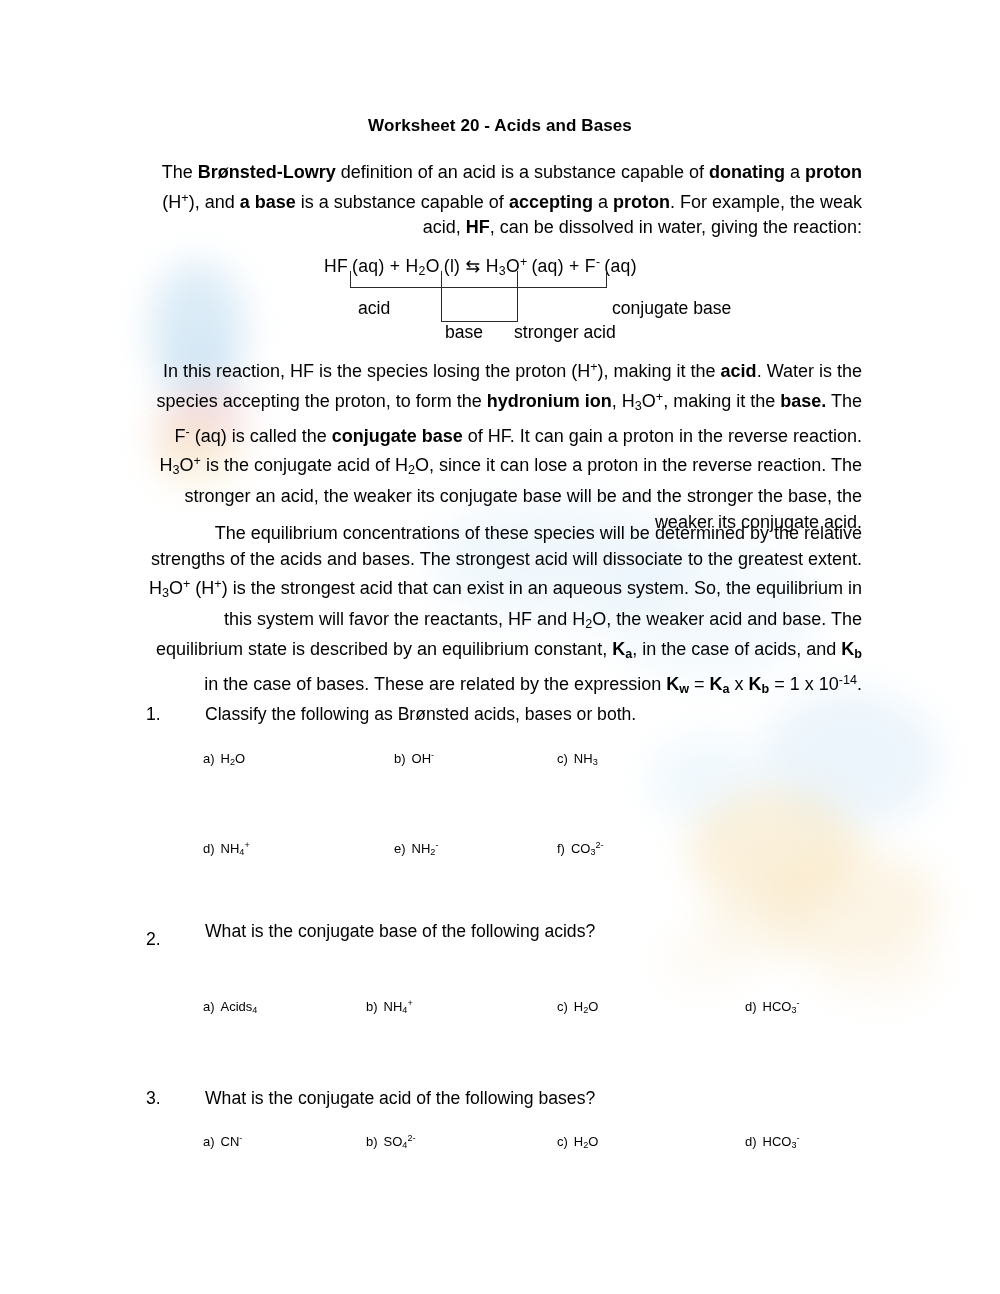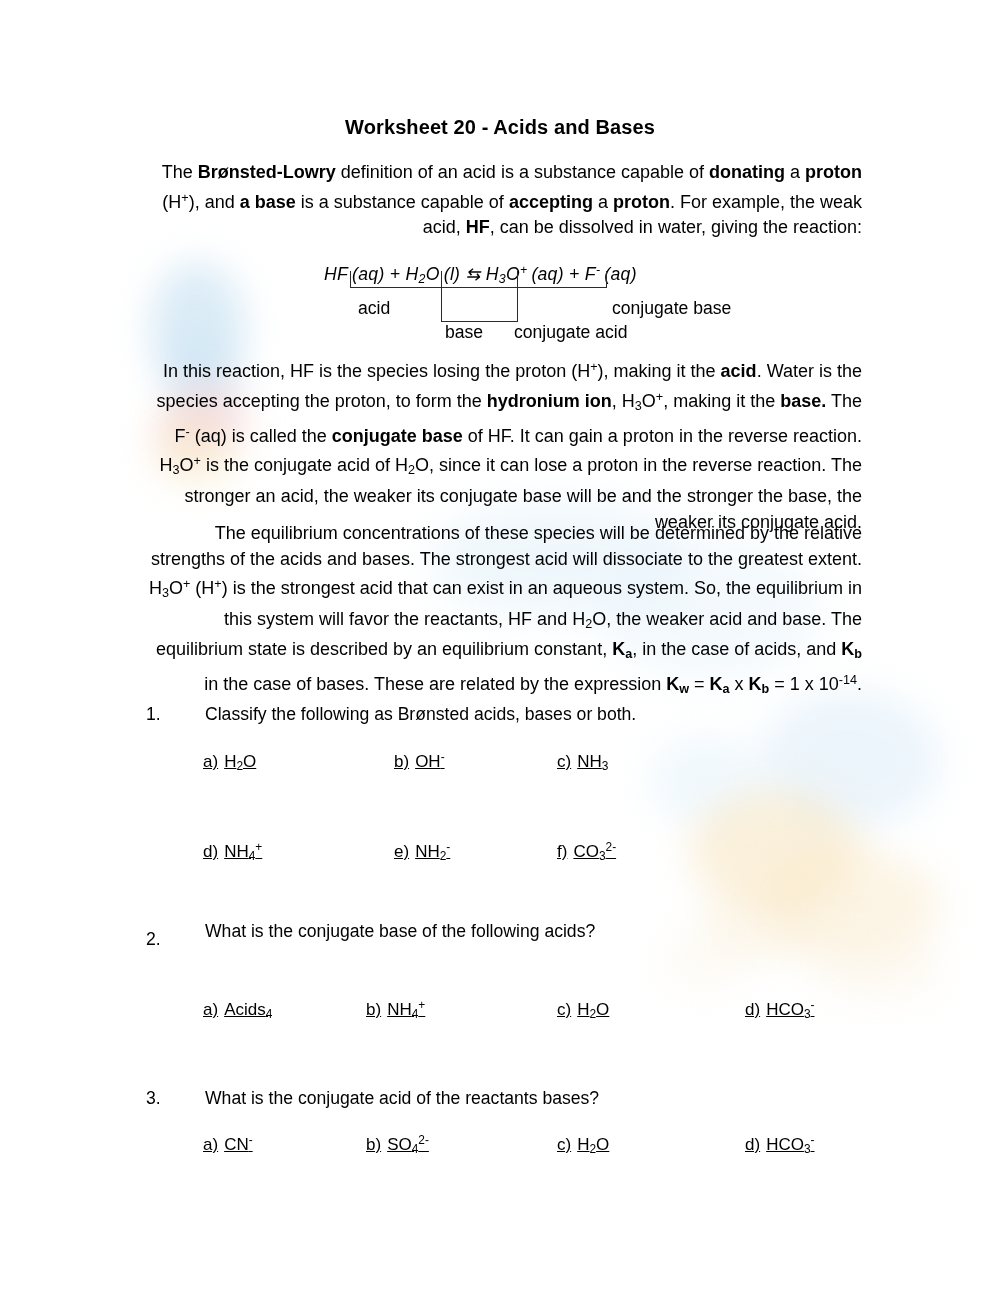--- a/index.html
+++ b/index.html
@@ -43,21 +43,21 @@
   .wm-orange-5 { left: 660px; top: 930px; width: 90px;  height: 60px;  background: #fbf2e2; opacity: .30; }
 
   
   .content { position: relative; z-index: 2; }
 
   .title {
     position: absolute;
     left: 0; right: 0;
     top: 116px;
     text-align: center;
-    font-size: 20px;
+    font-size: 17px;
     font-weight: bold;
     letter-spacing: .1px;
   }
 
   .para {
     position: absolute;
     left: 146px;
     width: 716px;
     font-size: 18px;
     line-height: 25.6px;
@@ -76,24 +76,23 @@
     position: absolute;
     left: 146px;
     top: 247px;
     width: 716px;
     height: 100px;
     font-size: 17.6px;
   }
   .rxn-eq {
     position: absolute;
     left: 178px;
-    top: 16px;
+    top: 8px;
     white-space: nowrap;
     letter-spacing: .3px;
-    font-style: italic;
   }
   .rxn-eq .sp { display: inline-block; width: 4px; }
 
   
   .br-outer {
     position: absolute;
     left: 204px;
     top: 24px;
     width: 255px;
     height: 16px;
@@ -130,23 +129,22 @@
 
   .q1-num  { top: 704px; }
   .q1-text { top: 704px; }
   .q2-num  { top: 929px; }
   .q2-text { top: 921px; }
   .q3-num  { top: 1088px; }
   .q3-text { top: 1088px; }
 
   .opt {
     position: absolute;
-    font-size: 17px;
+    font-size: 13px;
     white-space: nowrap;
-    text-decoration: underline;
   }
   
   .q1r1 { top: 750px; }
   .q1r2 { top: 840px; }
   .c1 { left: 203px; }
   .c2 { left: 379px; margin-left: 15px; }
   .c3 { left: 557px; }
 
   
   .q2r { top: 998px; }
@@ -187,21 +185,21 @@
     <div class="rxn">
 
       <div class="rxn-eq"><span>HF</span><span class="sp"></span><span>(aq)</span> <span>+</span> <span>H</span><sub>2</sub><span>O</span><span class="sp"></span><span>(l)</span> <span>⇆</span> <span>H</span><sub>3</sub><span>O</span><sup>+</sup><span class="sp"></span><span>(aq)</span> <span>+</span> <span>F</span><sup>-</sup><span class="sp"></span><span>(aq)</span></div>
 
       <div class="br-outer"></div>
       <div class="br-inner"></div>
 
       <div class="lbl lbl-acid">acid</div>
       <div class="lbl lbl-conjbase">conjugate base</div>
       <div class="lbl lbl-base">base</div>
-      <div class="lbl lbl-conjacid">conjugate acid</div>
+      <div class="lbl lbl-conjacid">stronger acid</div>
     </div>
 
     <div class="para p-body"><span>In this reaction, HF is the species losing the proton (H</span><sup>+</sup><span>), making it the </span><b>acid</b><span>. Water is the species accepting the proton, to form the </span><b>hydronium ion</b><span>, H</span><sub>3</sub><span>O</span><sup>+</sup><span>, making it the </span><b>base.</b><span>  The F</span><sup>-</sup><span> (aq) is called the </span><b>conjugate base</b><span> of HF.  It can gain a proton in the reverse reaction.  H</span><sub>3</sub><span>O</span><sup>+</sup><span> is the conjugate acid of H</span><sub>2</sub><span>O, since it can lose a proton in the reverse reaction.   The stronger an acid, the weaker its conjugate base will be and the stronger the base, the weaker its conjugate acid.</span></div>
 
     <div class="para p-equil"><span>The equilibrium concentrations of these species will be determined by the relative strengths of the acids and bases.  The strongest acid will dissociate to the greatest extent.  H</span><sub>3</sub><span>O</span><sup>+</sup><span> (H</span><sup>+</sup><span>) is the strongest acid that can exist in an aqueous system.  So, the equilibrium in this system will favor the reactants, HF and H</span><sub>2</sub><span>O, the weaker acid and base.  The equilibrium state is described by an equilibrium constant, </span><b><span>K</span><sub>a</sub></b><span>, in the case of acids, and </span><b><span>K</span><sub>b</sub></b><span> in the case of bases.  These are related by the expression </span><b><span>K</span><sub>w</sub></b><span> = </span><b><span>K</span><sub>a</sub></b><span> x </span><b><span>K</span><sub>b</sub></b><span> = 1 x 10</span><sup>-14</sup><span>.</span></div>
 
     <div class="q q-num q1-num">1.</div>
     <div class="q q-text q1-text">Classify the following as Brønsted acids, bases or both.</div>
 
     <div class="opt q1r1 c1"><span>a)</span><span class="gap"></span><span>H</span><sub>2</sub><span>O</span><sup></sup></div>
@@ -221,21 +219,21 @@
 
     <div class="opt q2r d1"><span>a)</span><span class="gap"></span><span>Acids</span><sub>4</sub><span></span><sup></sup></div>
 
     <div class="opt q2r d2"><span>b)</span><span class="gap"></span><span>NH</span><sub>4</sub><span></span><sup>+</sup></div>
 
     <div class="opt q2r d3"><span>c)</span><span class="gap"></span><span>H</span><sub>2</sub><span>O</span><sup></sup></div>
 
     <div class="opt q2r d4"><span>d)</span><span class="gap"></span><span>HCO</span><sub>3</sub><span></span><sup>-</sup></div>
 
     <div class="q q-num q3-num">3.</div>
-    <div class="q q-text q3-text">What is the conjugate acid of the reactants bases?</div>
+    <div class="q q-text q3-text">What is the conjugate acid of the following bases?</div>
 
     <div class="opt q3r d1"><span>a)</span><span class="gap"></span><span>CN</span><sub></sub><span></span><sup>-</sup></div>
 
     <div class="opt q3r d2"><span>b)</span><span class="gap"></span><span>SO</span><sub>4</sub><span></span><sup>2-</sup></div>
 
     <div class="opt q3r d3"><span>c)</span><span class="gap"></span><span>H</span><sub>2</sub><span>O</span><sup></sup></div>
 
     <div class="opt q3r d4"><span>d)</span><span class="gap"></span><span>HCO</span><sub>3</sub><span></span><sup>-</sup></div>
 
   </div>

